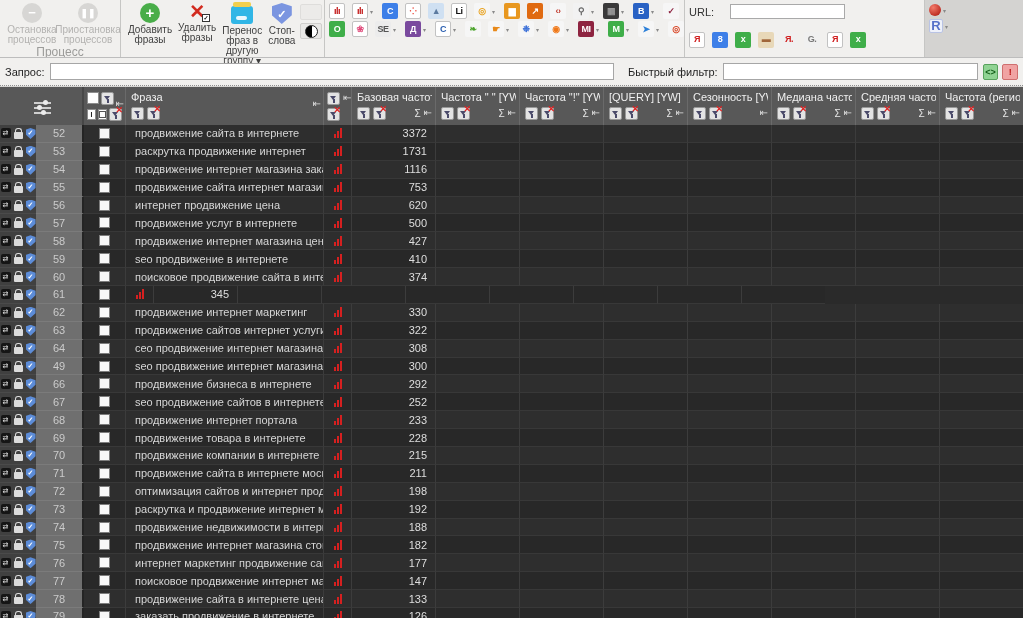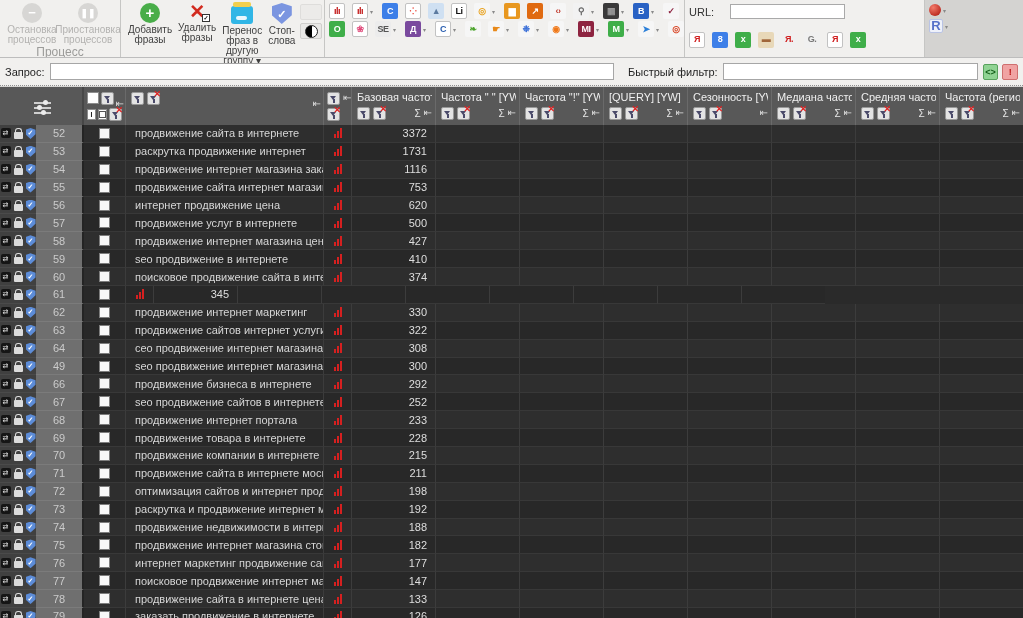--- a/index.html
+++ b/index.html
@@ -416,20 +416,21 @@
         <div class="hicons" style="gap:2px">
           <span class="mini-tile">I</span>
           <span class="mini-tile sq"></span>
           <span class="ft">
               <b>✕</b>
             </span>
         </div>
         <span class="pin" style="position:absolute;right:1px;top:12px">⇤</span>
       </div>
       <div class="hc c-phrase">
+        <div class="hlbl">Фраза</div>
         <div class="hicons">
           <span class="ft"></span>
           <span class="ft">
               <b>✕</b>
             </span>
         </div>
         <span class="pin" style="position:absolute;right:2px;top:12px">⇤</span>
       </div>
       <div class="hc c-trend" style="padding-left:3px">
         <div class="hicons">

